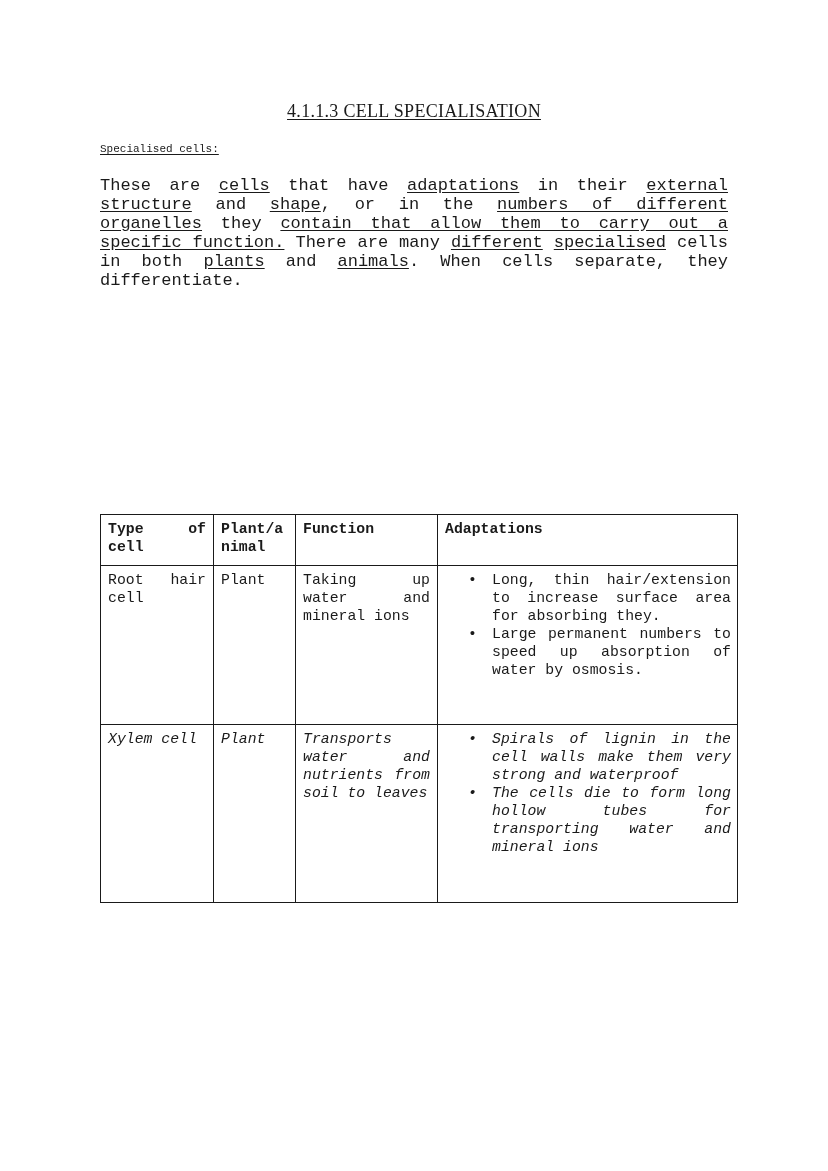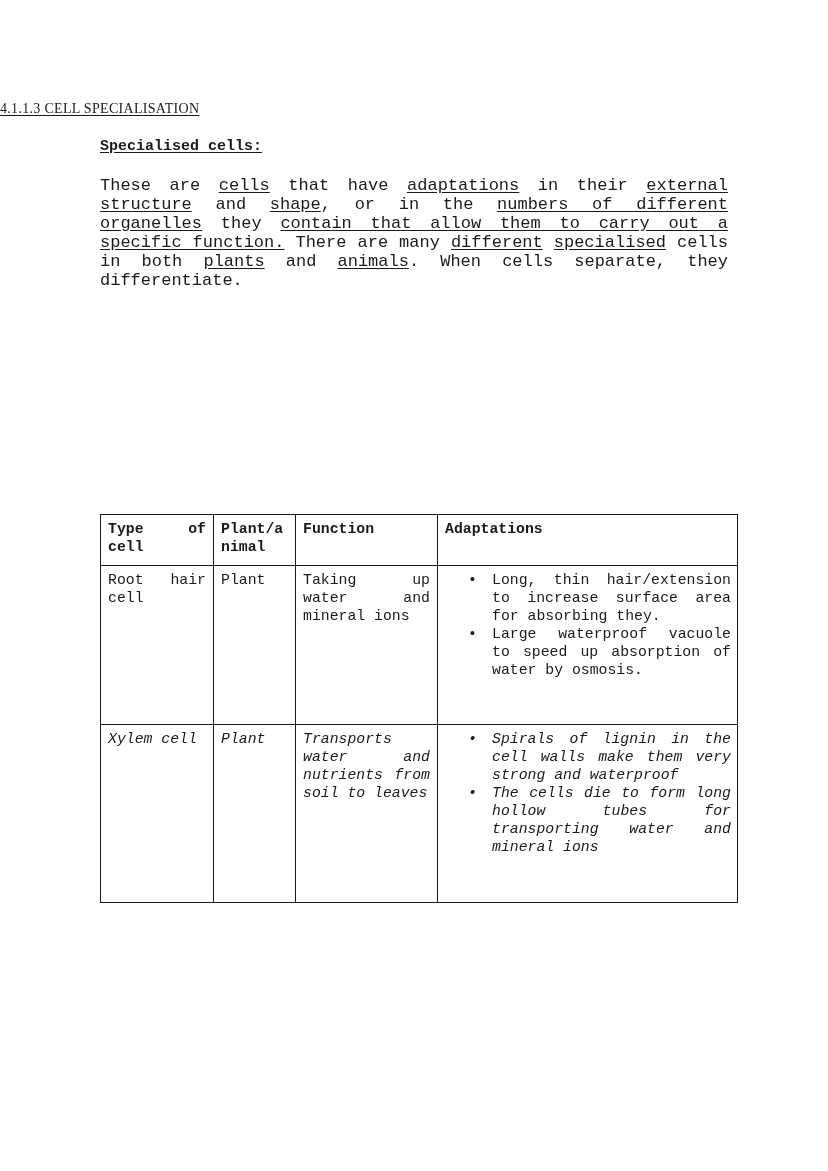--- a/index.html
+++ b/index.html
@@ -9,32 +9,32 @@
     position: relative;
     width: 828px;
     height: 1171px;
     background: #ffffff;
     color: #1a1a1a;
     font-family: "Liberation Mono", monospace;
     overflow: hidden;
   }
   .title {
     padding-top: 101px;
-    text-align: left;
+    text-align: center;
     font-family: "Liberation Serif", serif;
-    font-size: 14px;
+    font-size: 18px;
     font-weight: 400;
     letter-spacing: 0.3px;
     text-decoration: underline;
     text-underline-offset: 2px;
   }
   .heading {
     margin: 21px 0 0 100px;
-    font-size: 15px;
-    font-weight: 700;
+    font-size: 11px;
+    font-weight: 400;
     text-decoration: underline;
     text-underline-offset: 2px;
   }
   .para {
     margin: 21px 0 0 100px;
     width: 628px;
     font-size: 17px;
     line-height: 19px;
     text-align: justify;
   }
@@ -108,21 +108,21 @@
       </tr>
     </thead>
     <tbody>
       <tr class="r1">
         <td>Root hair cell</td>
         <td>Plant</td>
         <td>Taking up water and mineral ions</td>
         <td class="adapt">
           <ul>
             <li>Long, thin hair/extension to increase surface area for absorbing they.</li>
-            <li>Large waterproof vacuole to speed up absorption of water by osmosis.</li>
+            <li>Large permanent numbers to speed up absorption of water by osmosis.</li>
           </ul>
         </td>
       </tr>
       <tr class="r3">
         <td>Xylem cell</td>
         <td>Plant</td>
         <td>Transports water and nutrients from soil to leaves</td>
         <td class="adapt">
           <ul>
             <li>Spirals of lignin in the cell walls make them very strong and waterproof</li>

